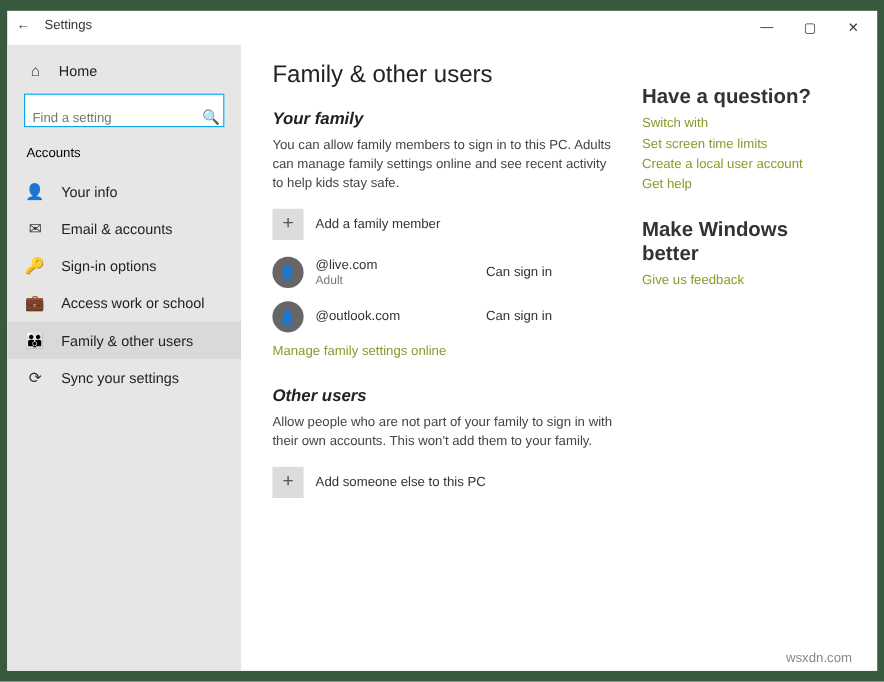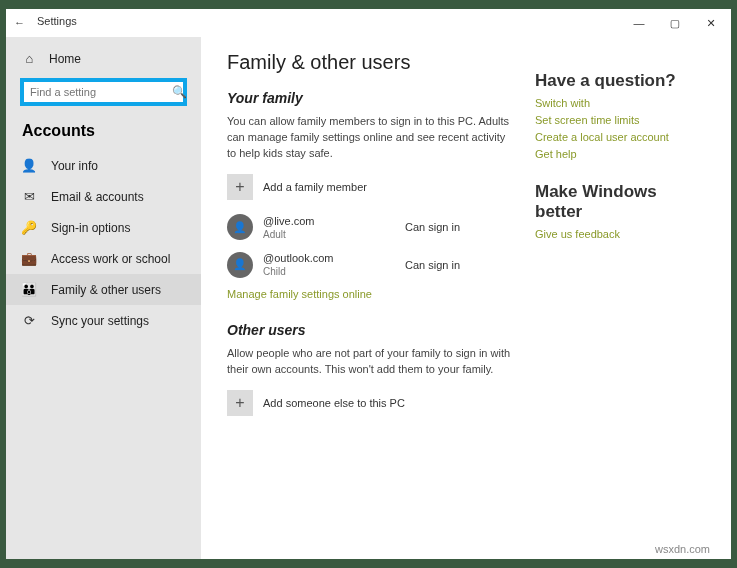--- a/index.html
+++ b/index.html
@@ -6,23 +6,23 @@
   body { width: 737px; height: 568px; background: #3a5a40; overflow: hidden; display:flex; align-items:center; justify-content:center; }
   .window { width: 725px; height: 550px; background: #fff; display: flex; flex-direction: column; position:relative; }
   .titlebar { height: 28px; display:flex; align-items:center; justify-content:flex-end; padding:0 2px; }
   .title-left { position:absolute; left:8px; top:6px; display:flex; align-items:center; gap:12px; }
   .title-left span { font-size:11px; color:#333; }
   .win-controls { display:flex; }
   .win-controls div { width:36px; height:28px; display:flex; align-items:center; justify-content:center; font-size:11px; color:#333; }
   .body { flex:1; display:flex; overflow:hidden; }
   .sidebar { width:195px; background:#e6e6e6; padding:8px 0 0 0; display:flex; flex-direction:column; }
   .home-row { display:flex; align-items:center; gap:12px; padding:6px 16px 12px 16px; font-size:12px; color:#222; }
-  .search-box { margin:0 14px 12px 14px; height:28px; background:#fff; border:4px solid #0ea5e9; display:flex; align-items:center; padding:0 6px; font-size:11px; color:#666; }
+  .search-box { margin:0 14px 12px 14px; height:28px; background:#fff; border:1px solid #0ea5e9; display:flex; align-items:flex-end; padding:0 6px; font-size:11px; color:#666; }
   .search-box input { flex:1; border:none; outline:none; font-size:11px; background:transparent; }
-  .cat-header { font-size:16px; font-weight:700; padding:4px 16px 10px 16px; }
+  .cat-header { font-size:11px; font-weight:400; padding:4px 16px 10px 16px; }
   .nav-item { display:flex; align-items:center; gap:14px; padding:8px 16px; font-size:12px; color:#222; }
   .nav-item.selected { background:#d9d9d9; }
   .icon { width:15px; height:15px; display:flex; align-items:center; justify-content:center; font-size:13px; color:#333; }
   .content { flex:1; background:#fff; padding:14px 26px 0 26px; display:flex; overflow:auto; }
   .main { flex:1; padding-right:20px; }
   .aside { width:170px; padding-top:16px; }
   h1 { font-size:20px; font-weight:400; color:#222; margin-bottom:16px; }
   h2 { font-size:14px; font-weight:600; color:#222; margin:8px 0 8px 0;font-style:italic; }
   p.desc { font-size:11px; color:#444; line-height:1.45; max-width:300px; margin-bottom:12px; }
   .add-row { display:flex; align-items:center; gap:10px; margin:6px 0 14px 0; }
@@ -112,21 +112,20 @@
             <div>@live.com</div>
             <div class="sub">Adult</div>
           </div>
           <div class="fam-status">Can sign in</div>
         </div>
 
         <div class="family-row">
           <div class="avatar">👤</div>
           <div class="fam-info">
             <div>@outlook.com</div>
-            <div class="sub">Child</div>
           </div>
           <div class="fam-status">Can sign in</div>
         </div>
 
         <a class="link-accent">Manage family settings online</a>
 
         <h2 style="margin-top:22px">Other users</h2>
         <p class="desc">Allow people who are not part of your family to sign in with their own accounts. This won't add them to your family.</p>
 
         <div class="add-row">

